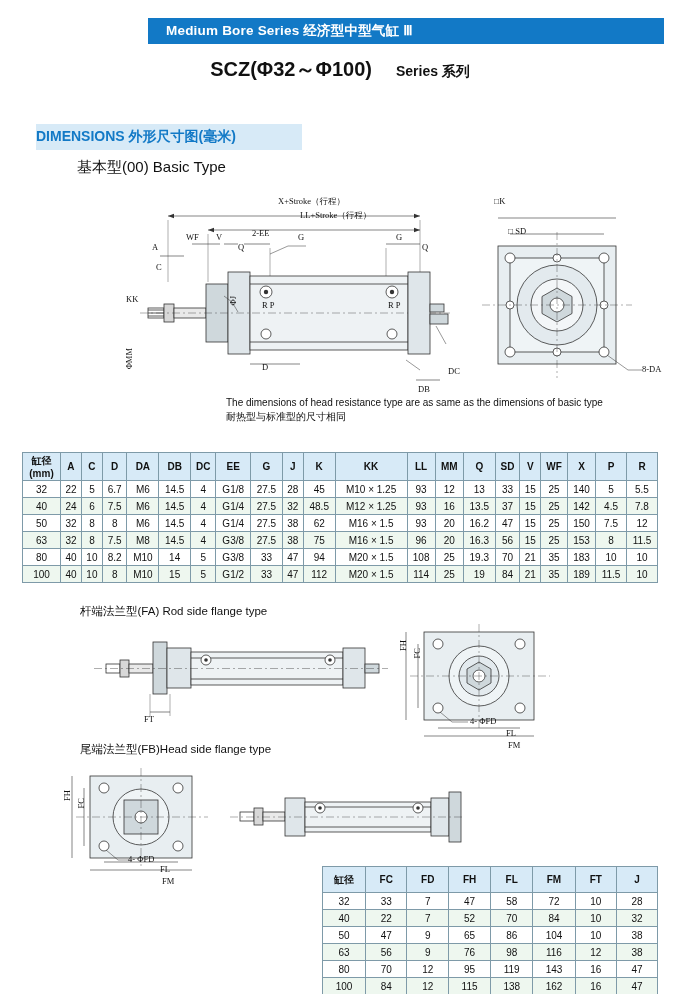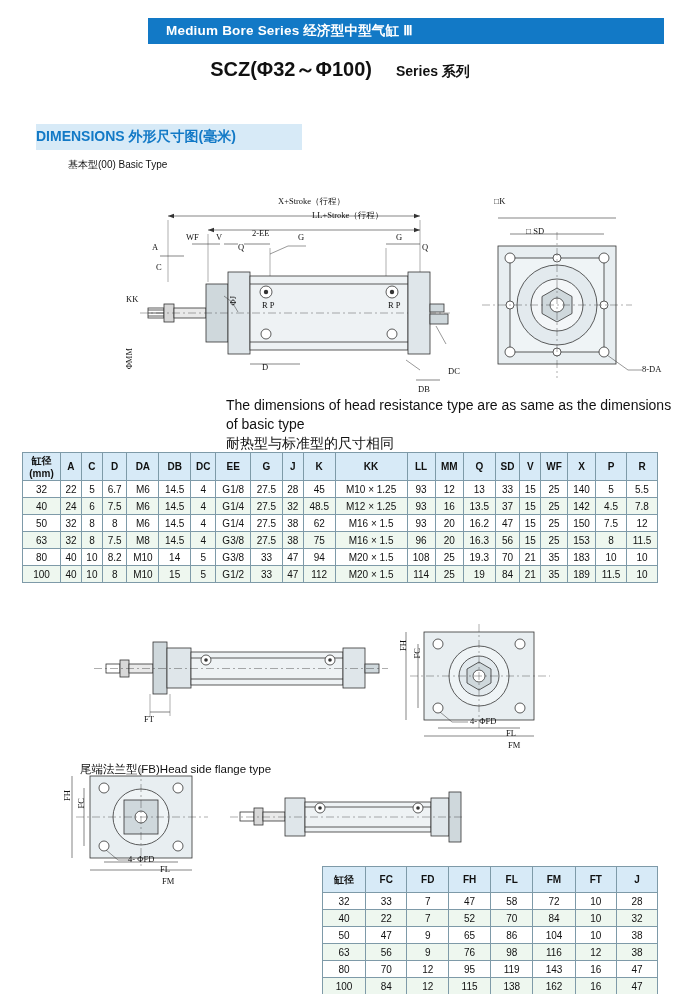--- a/index.html
+++ b/index.html
@@ -46,29 +46,29 @@
     width: 266px; height: 26px;
     background: #d7eaf7;
     display: flex; align-items: center;
   }
   .dim-band span {
     color: #1279c6;
     font-weight: bold;
     font-size: 14px;
   }
   .basic-type-label {
-    position: absolute; left: 68px; top: 158px;
-    font-size: 10px; color: #111;
+    position: absolute; left: 77px; top: 158px;
+    font-size: 15px; color: #111;
   }
 
   
   .draw { position: absolute; }
   .note1 {
     position: absolute; left: 226px; top: 396px;
-    font-size: 14px; color: #111; line-height: 1.35;
+    font-size: 10px; color: #111; line-height: 1.35;
   }
 
   
   table.dimtable {
     border-collapse: collapse;
     font-size: 10px;
     position: absolute;
   }
   table.dimtable th, table.dimtable td {
     border: 1px solid #7e9aa8;
@@ -87,21 +87,21 @@
   table.dimtable td.bore { font-weight: normal; }
 
   #main-table { left: 22px; top: 452px; width: 636px; }
   #main-table th:first-child, #main-table td:first-child { width: 38px; }
 
   #fc-table { left: 322px; top: 866px; width: 336px; }
   #fc-table th { width: 48px; }
 
   .sec-label { position: absolute; font-size: 11.5px; color: #111; }
   #label-fa { left: 80px; top: 604px; }
-  #label-fb { left: 80px; top: 742px; margin-top: 20px; }
+  #label-fb { left: 80px; top: 742px; }
 
   
   .dtxt { position: absolute; font-size: 8.5px; color: #111; font-family: Liberation Serif, serif; white-space: nowrap;}
   .vert { writing-mode: vertical-rl; transform: rotate(180deg); }
 </style>
 </head>
 <body>
 
 <div class="page">
 
@@ -204,40 +204,40 @@
 
       <line x1="378" y1="34" x2="496" y2="34" stroke-width="0.6"></line>
       <line x1="390" y1="50" x2="484" y2="50" stroke-width="0.6"></line>
 
       <line x1="487" y1="171" x2="508" y2="186" stroke-width="0.5"></line>
       <line x1="508" y1="186" x2="522" y2="186" stroke-width="0.5"></line>
     </g>
   </svg>
 
   <div class="dtxt" style="left:278px; top:196px;">X+Stroke（行程）</div>
-  <div class="dtxt" style="left:300px; top:210px;margin-left:12px;">LL+Stroke（行程）</div>
+  <div class="dtxt" style="left:300px; top:210px;">LL+Stroke（行程）</div>
   <div class="dtxt" style="left:186px; top:232px;">WF</div>
   <div class="dtxt" style="left:152px; top:242px;">A</div>
   <div class="dtxt" style="left:216px; top:232px;">V</div>
   <div class="dtxt" style="left:238px; top:242px;">Q</div>
   <div class="dtxt" style="left:396px; top:232px;">G</div>
   <div class="dtxt" style="left:298px; top:232px;">G</div>
   <div class="dtxt" style="left:422px; top:242px;">Q</div>
   <div class="dtxt" style="left:252px; top:228px;">2-EE</div>
   <div class="dtxt" style="left:156px; top:262px;">C</div>
   <div class="dtxt" style="left:126px; top:294px;">KK</div>
   <div class="dtxt vert" style="left:124px; top:348px;">ΦMM</div>
   <div class="dtxt vert" style="left:228px; top:296px;">ΦJ</div>
   <div class="dtxt" style="left:262px; top:300px;">R P</div>
   <div class="dtxt" style="left:388px; top:300px;">R P</div>
   <div class="dtxt" style="left:262px; top:362px;">D</div>
   <div class="dtxt" style="left:418px; top:384px;">DB</div>
   <div class="dtxt" style="left:448px; top:366px;">DC</div>
   <div class="dtxt" style="left:494px; top:196px;">□K</div>
-  <div class="dtxt" style="left:508px; top:226px;margin-left:18px;">□ SD</div>
+  <div class="dtxt" style="left:508px; top:226px;">□ SD</div>
   <div class="dtxt" style="left:642px; top:364px;">8-DA</div>
 
   <div class="note1">
     <div>The dimensions of head resistance type are as same as the dimensions of basic type</div>
     <div>耐热型与标准型的尺寸相同</div>
   </div>
 
   <table class="dimtable" id="main-table">
     <thead>
       <tr>
@@ -402,20 +402,21 @@
           <td>84</td>
           <td>21</td>
           <td>35</td>
           <td>189</td>
           <td>11.5</td>
           <td>10</td>
         </tr>
       </tbody>
   </table>
 
+  <div class="sec-label" id="label-fa">杆端法兰型(FA) Rod side flange type</div>
 
   <svg class="draw" style="left:88px; top:624px;" width="560" height="116" viewBox="0 0 560 116">
     <g stroke="#333" fill="none" stroke-width="0.8">
 
       <rect x="18" y="40" width="14" height="9" fill="#fff"></rect>
       <rect x="32" y="36" width="9" height="17" fill="#d8d8d8"></rect>
       <rect x="41" y="40" width="24" height="9" fill="#e9e9e9"></rect>
 
       <rect x="65" y="18" width="14" height="52" fill="#cfd8dc"></rect>
 

